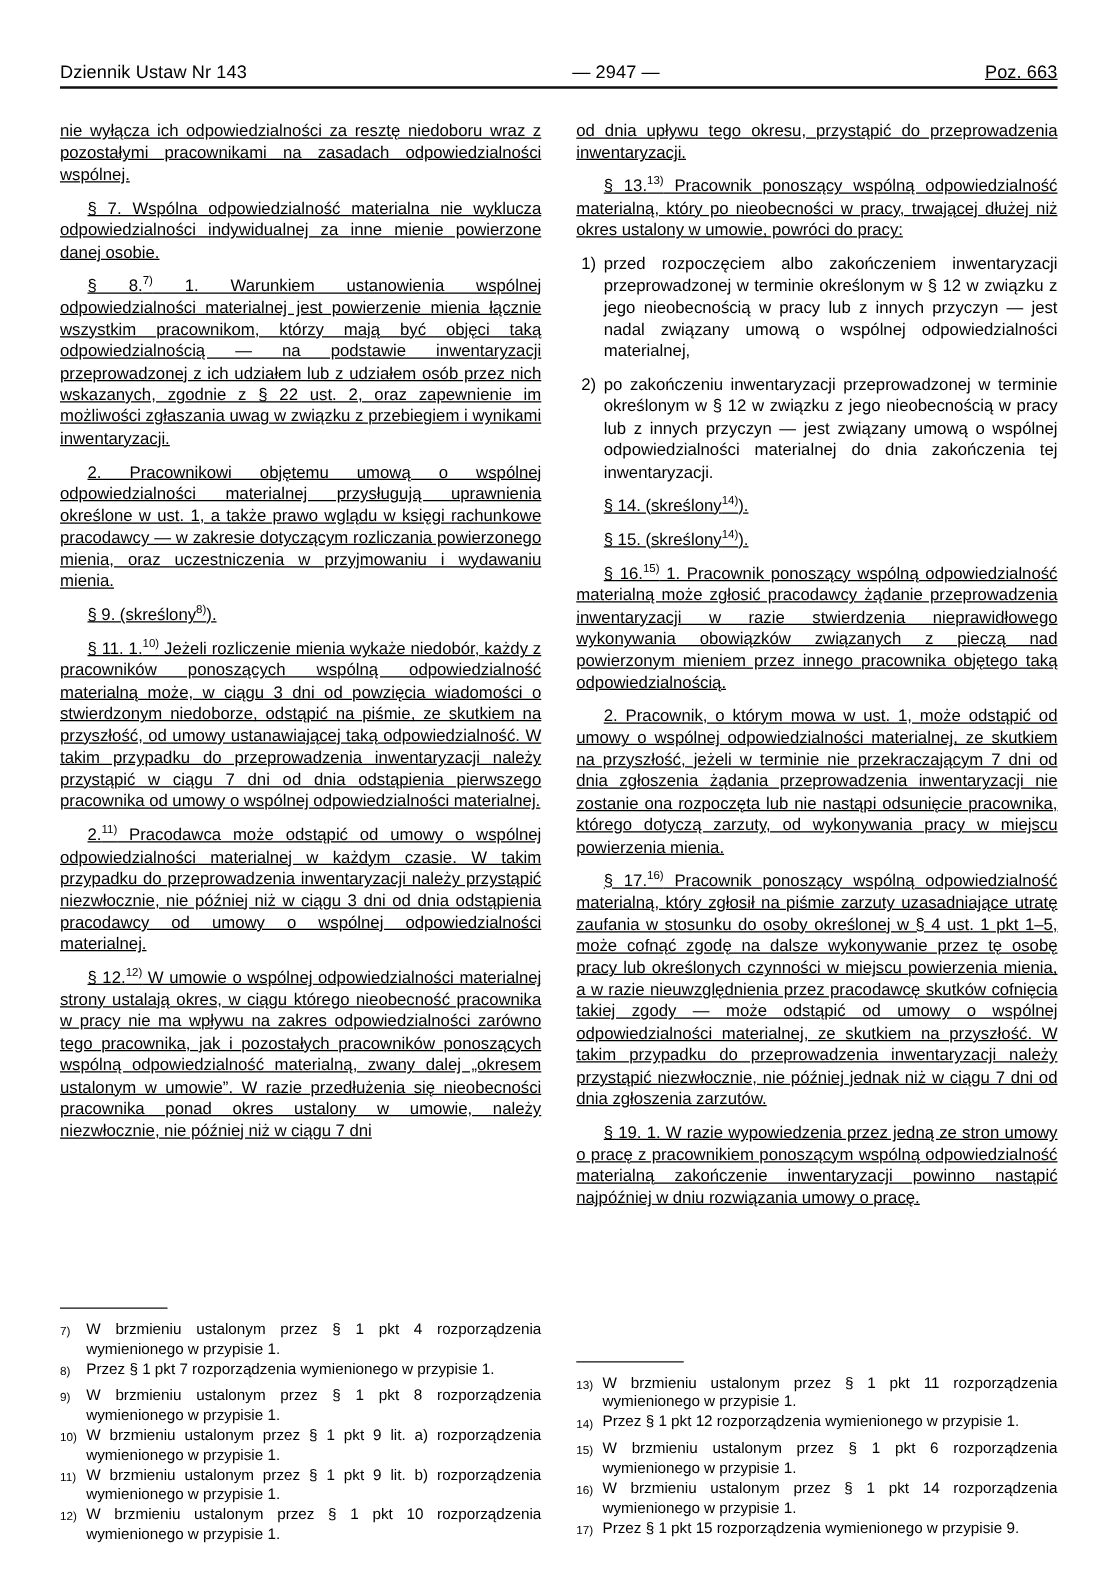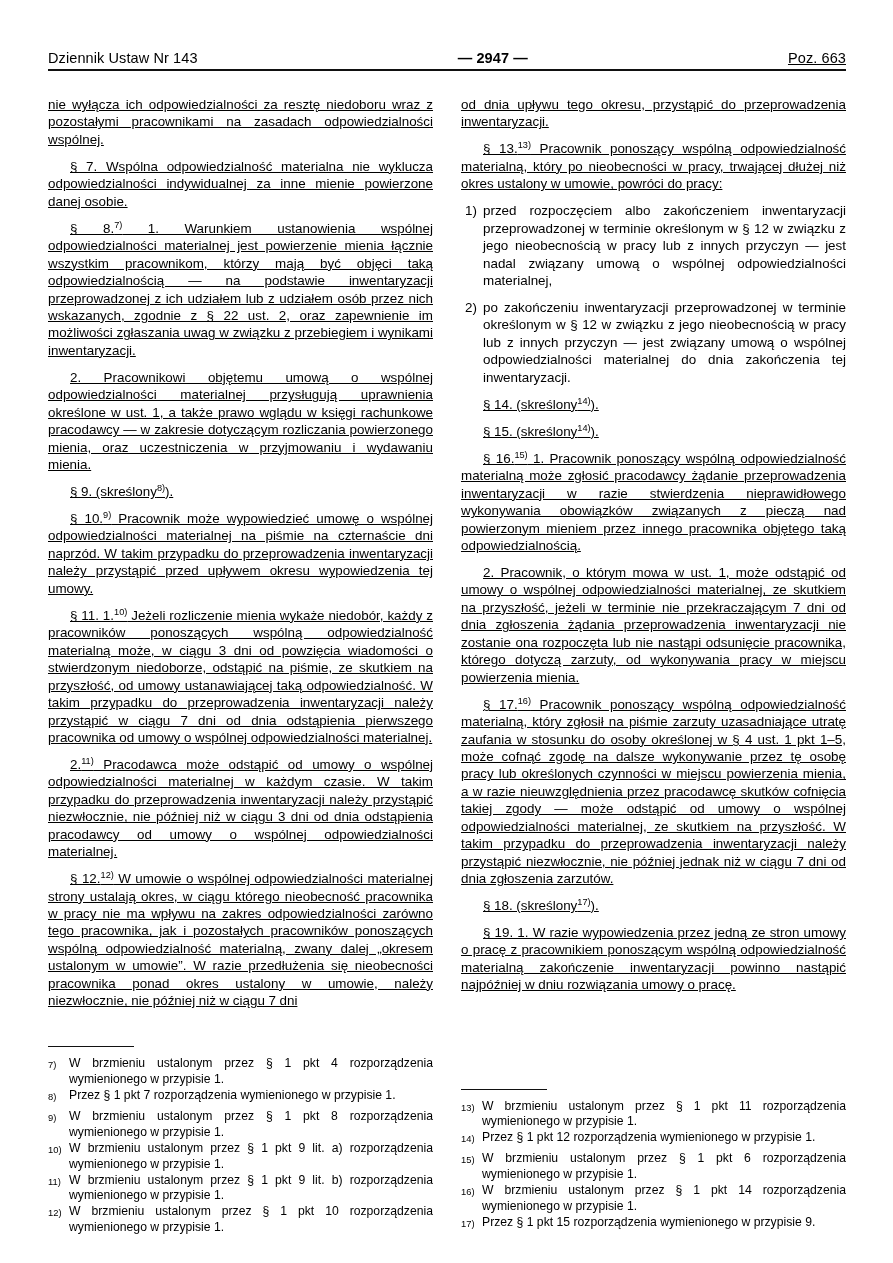--- a/index.html
+++ b/index.html
@@ -32,21 +32,21 @@
     height: 30px;
   }
   .header-row {
     display: flex;
     align-items: center;
     justify-content: space-between;
     font-size: 14.5px;
     letter-spacing: 0.1px;
   }
   .header-left  { white-space: nowrap; }
-  .header-center{ white-space: nowrap; font-weight: 700; }
+  .header-center{ white-space: nowrap; font-weight: 400; }
   .header-right { white-space: nowrap; text-decoration: underline; }
   .header-rule {
     margin-top: 3px;
     border-bottom: 2.2px solid #111;
     width: 100%;
   }
 
   
   .columns {
     position: absolute;
@@ -147,21 +147,20 @@
 
   <div class="columns">
 
     <div class="col">
       <div class="col-body">
         <p class="para">nie wyłącza ich odpowiedzialności za resztę niedoboru wraz z pozostałymi pracownikami na zasadach odpowiedzialności wspólnej.</p>
         <p class="para indent">§ 7. Wspólna odpowiedzialność materialna nie wyklucza odpowiedzialności indywidualnej za inne mienie powierzone danej osobie.</p>
         <p class="para indent">§ 8.<sup>7)</sup> 1. Warunkiem ustanowienia wspólnej odpowiedzialności materialnej jest powierzenie mienia łącznie wszystkim pracownikom, którzy mają być objęci taką odpowiedzialnością — na podstawie inwentaryzacji przeprowadzonej z ich udziałem lub z udziałem osób przez nich wskazanych, zgodnie z § 22 ust. 2, oraz zapewnienie im możliwości zgłaszania uwag w związku z przebiegiem i wynikami inwentaryzacji.</p>
         <p class="para indent">2. Pracownikowi objętemu umową o wspólnej odpowiedzialności materialnej przysługują uprawnienia określone w ust. 1, a także prawo wglądu w księgi rachunkowe pracodawcy — w zakresie dotyczącym rozliczania powierzonego mienia, oraz uczestniczenia w przyjmowaniu i wydawaniu mienia.</p>
         <p class="para indent">§ 9. (skreślony<sup>8)</sup>).</p>
-        <p class="para indent">§ 10.<sup>9)</sup> Pracownik może wypowiedzieć umowę o wspólnej odpowiedzialności materialnej na piśmie na czternaście dni naprzód. W takim przypadku do przeprowadzenia inwentaryzacji należy przystąpić przed upływem okresu wypowiedzenia tej umowy.</p>
         <p class="para indent">§ 11. 1.<sup>10)</sup> Jeżeli rozliczenie mienia wykaże niedobór, każdy z pracowników ponoszących wspólną odpowiedzialność materialną może, w ciągu 3 dni od powzięcia wiadomości o stwierdzonym niedoborze, odstąpić na piśmie, ze skutkiem na przyszłość, od umowy ustanawiającej taką odpowiedzialność. W takim przypadku do przeprowadzenia inwentaryzacji należy przystąpić w ciągu 7 dni od dnia odstąpienia pierwszego pracownika od umowy o wspólnej odpowiedzialności materialnej.</p>
         <p class="para indent">2.<sup>11)</sup> Pracodawca może odstąpić od umowy o wspólnej odpowiedzialności materialnej w każdym czasie. W takim przypadku do przeprowadzenia inwentaryzacji należy przystąpić niezwłocznie, nie później niż w ciągu 3 dni od dnia odstąpienia pracodawcy od umowy o wspólnej odpowiedzialności materialnej.</p>
         <p class="para indent">§ 12.<sup>12)</sup> W umowie o wspólnej odpowiedzialności materialnej strony ustalają okres, w ciągu którego nieobecność pracownika w pracy nie ma wpływu na zakres odpowiedzialności zarówno tego pracownika, jak i pozostałych pracowników ponoszących wspólną odpowiedzialność materialną, zwany dalej „okresem ustalonym w umowie”. W razie przedłużenia się nieobecności pracownika ponad okres ustalony w umowie, należy niezwłocznie, nie później niż w ciągu 7 dni</p>
       </div>
 
       <div class="footnotes">
         <div class="fn-rule"></div>
         <div class="fn">
           <div class="fn-num"><span>7)</span></div>
           <div class="fn-text">W brzmieniu ustalonym przez § 1 pkt 4 rozporządzenia wymienionego w przypisie 1.</div>
@@ -201,21 +200,20 @@
         <div class="list-item">
           <div class="marker">2)</div>
           <div class="list-text">po zakończeniu inwentaryzacji przeprowadzonej w terminie określonym w § 12 w związku z jego nieobecnością w pracy lub z innych przyczyn — jest związany umową o wspólnej odpowiedzialności materialnej do dnia zakończenia tej inwentaryzacji.</div>
         </div>
 
         <p class="para indent" style="margin-top:9.5px">§ 14. (skreślony<sup>14)</sup>).</p>
         <p class="para indent">§ 15. (skreślony<sup>14)</sup>).</p>
         <p class="para indent">§ 16.<sup>15)</sup> 1. Pracownik ponoszący wspólną odpowiedzialność materialną może zgłosić pracodawcy żądanie przeprowadzenia inwentaryzacji w razie stwierdzenia nieprawidłowego wykonywania obowiązków związanych z pieczą nad powierzonym mieniem przez innego pracownika objętego taką odpowiedzialnością.</p>
         <p class="para indent">2. Pracownik, o którym mowa w ust. 1, może odstąpić od umowy o wspólnej odpowiedzialności materialnej, ze skutkiem na przyszłość, jeżeli w terminie nie przekraczającym 7 dni od dnia zgłoszenia żądania przeprowadzenia inwentaryzacji nie zostanie ona rozpoczęta lub nie nastąpi odsunięcie pracownika, którego dotyczą zarzuty, od wykonywania pracy w miejscu powierzenia mienia.</p>
         <p class="para indent">§ 17.<sup>16)</sup> Pracownik ponoszący wspólną odpowiedzialność materialną, który zgłosił na piśmie zarzuty uzasadniające utratę zaufania w stosunku do osoby określonej w § 4 ust. 1 pkt 1–5, może cofnąć zgodę na dalsze wykonywanie przez tę osobę pracy lub określonych czynności w miejscu powierzenia mienia, a w razie nieuwzględnienia przez pracodawcę skutków cofnięcia takiej zgody — może odstąpić od umowy o wspólnej odpowiedzialności materialnej, ze skutkiem na przyszłość. W takim przypadku do przeprowadzenia inwentaryzacji należy przystąpić niezwłocznie, nie później jednak niż w ciągu 7 dni od dnia zgłoszenia zarzutów.</p>
-        <p class="para indent">§ 18. (skreślony<sup>17)</sup>).</p>
         <p class="para indent">§ 19. 1. W razie wypowiedzenia przez jedną ze stron umowy o pracę z pracownikiem ponoszącym wspólną odpowiedzialność materialną zakończenie inwentaryzacji powinno nastąpić najpóźniej w dniu rozwiązania umowy o pracę.</p>
       </div>
 
       <div class="footnotes">
         <div class="fn-rule"></div>
         <div class="fn">
           <div class="fn-num"><span>13)</span></div>
           <div class="fn-text">W brzmieniu ustalonym przez § 1 pkt 11  rozporządzenia wymienionego w przypisie 1.</div>
         </div>
         <div class="fn">

